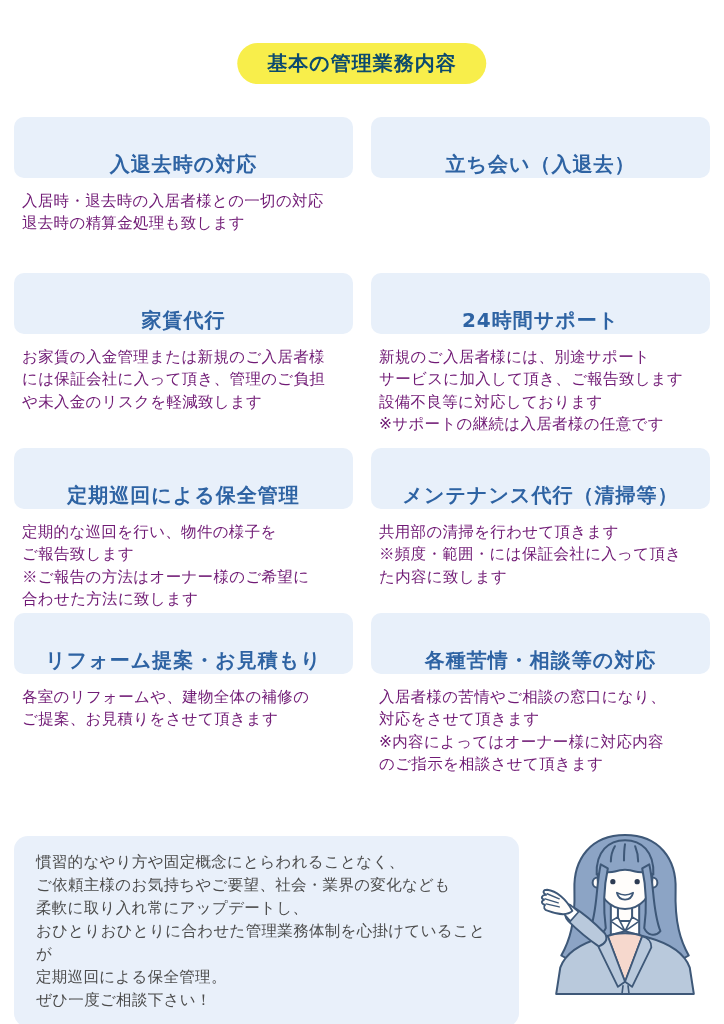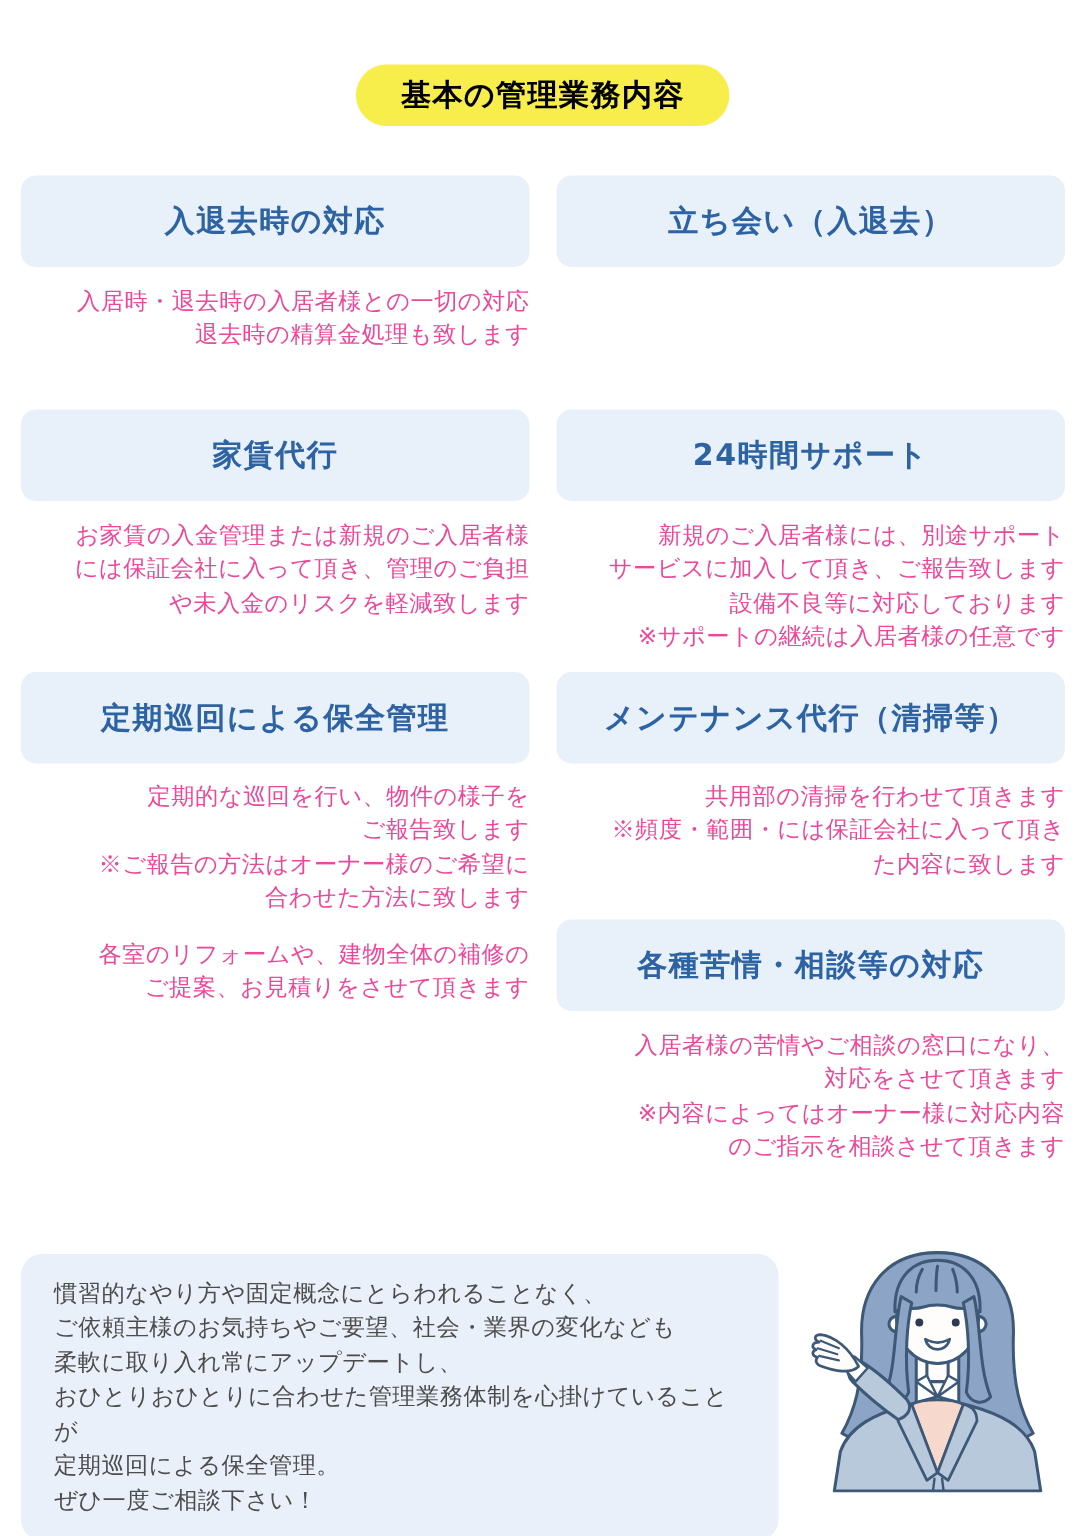--- a/index.html
+++ b/index.html
@@ -6,36 +6,36 @@
   body{
     width:724px;height:1024px;background:#ffffff;
     font-family:"DejaVu Sans","Liberation Sans",sans-serif;
     position:relative;overflow:hidden;
   }
   .page{position:relative;width:724px;height:1024px;background:#ffffff;}
 
   .title-pill{
     position:absolute;top:43px;left:50%;transform:translateX(-50%);
     background:var(--yellow,#F8EE4B);
-    color:#000000;
+    color:#0c4a6e;
     font-size:20px;font-weight:700;letter-spacing:1px;
     padding:7px 30px;border-radius:999px;white-space:nowrap;
   }
 
   .card{position:absolute;width:339px;}
   .card-header{
     background:#E8F0FA;border-radius:10px;height:61px;
-    display:flex;align-items:center;justify-content:center;
+    display:flex;align-items:flex-end;justify-content:center;
   }
   .card-header .card-title{
     color:#2E63A3;font-size:20px;font-weight:700;letter-spacing:1px;white-space:nowrap;
   }
   .card-body{
     margin:12px 0 0 8px;
-    color:#ec4899;font-size:15.5px;line-height:22.3px;letter-spacing:0.3px;text-align:right;
+    color:#701a75;font-size:15.5px;line-height:22.3px;letter-spacing:0.3px;
   }
 
   .pos-r1{top:117px;} .pos-r2{top:273px;} .pos-r3{top:448px;font-family:Liberation Serif, serif;} .pos-r4{top:613px;}
   .pos-cl{left:14px;} .pos-cr{left:371px;}
 
   .footer-box{
     position:absolute;left:14px;top:836px;width:505px;min-height:160px;
     box-sizing:border-box;background:#E9F0FA;border-radius:14px;
     padding:15px 22px;
     color:#4C4C4C;font-size:15.5px;line-height:23px;letter-spacing:0.3px;
@@ -108,20 +108,23 @@
       <span class="card-title">メンテナンス代行（清掃等）</span>
     </div>
     <div class="card-body">
         <div>共用部の清掃を行わせて頂きます</div>
         <div>※頻度・範囲・には保証会社に入って頂き</div>
         <div>た内容に致します</div>
       </div>
   </div>
 
   <div class="card pos-r4 pos-cl">
+    <div class="card-header">
+      <span class="card-title">リフォーム提案・お見積もり</span>
+    </div>
     <div class="card-body">
         <div>各室のリフォームや、建物全体の補修の</div>
         <div>ご提案、お見積りをさせて頂きます</div>
       </div>
   </div>
 
   <div class="card pos-r4 pos-cr">
     <div class="card-header">
       <span class="card-title">各種苦情・相談等の対応</span>
     </div>

